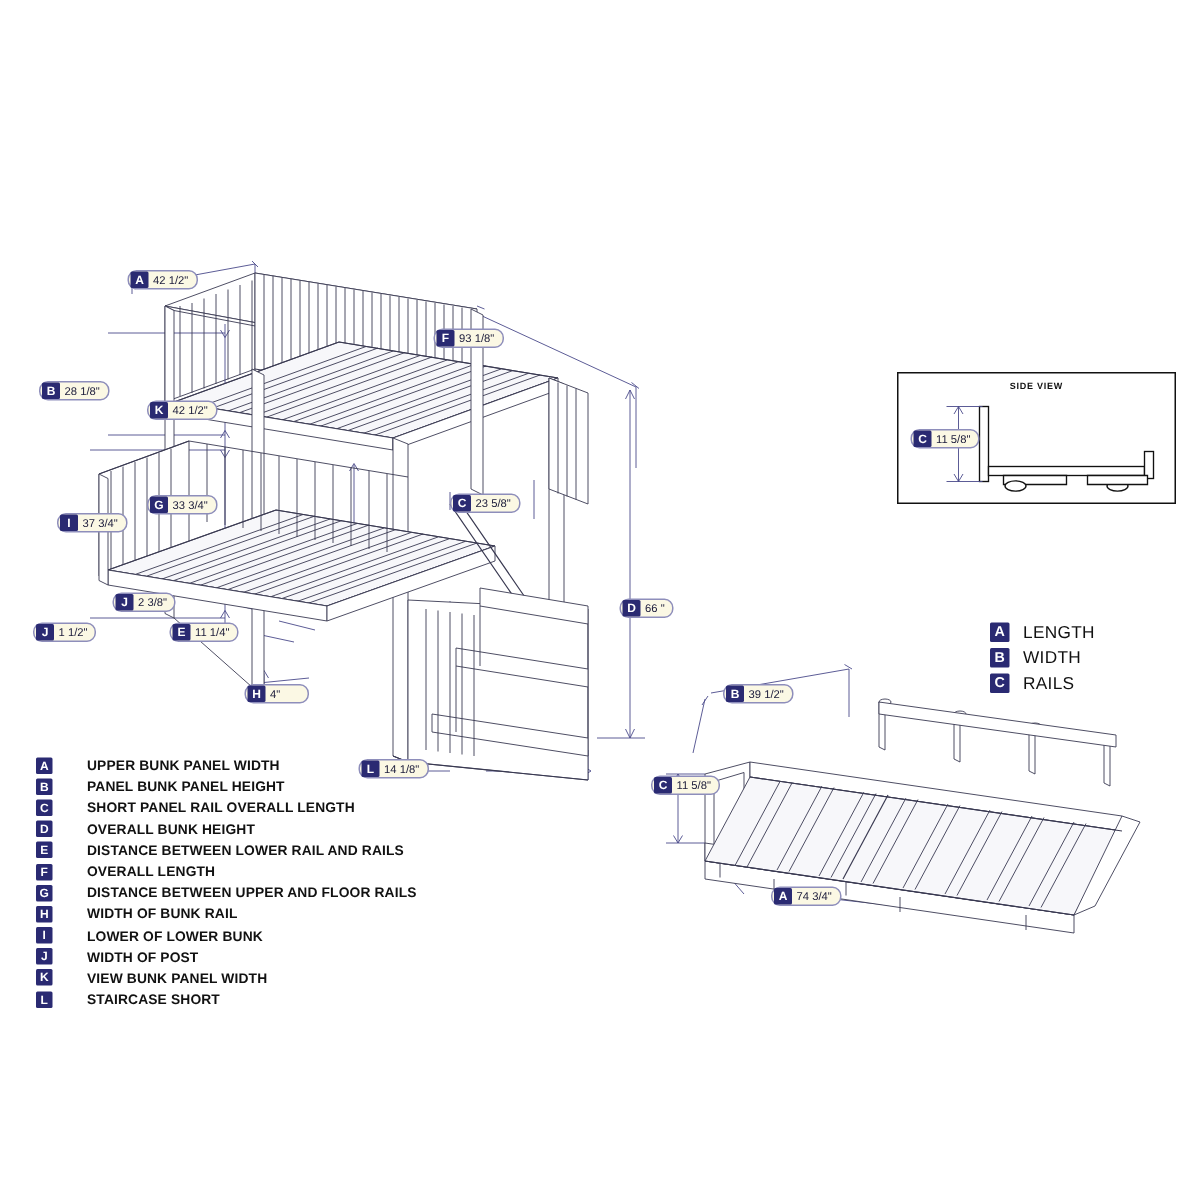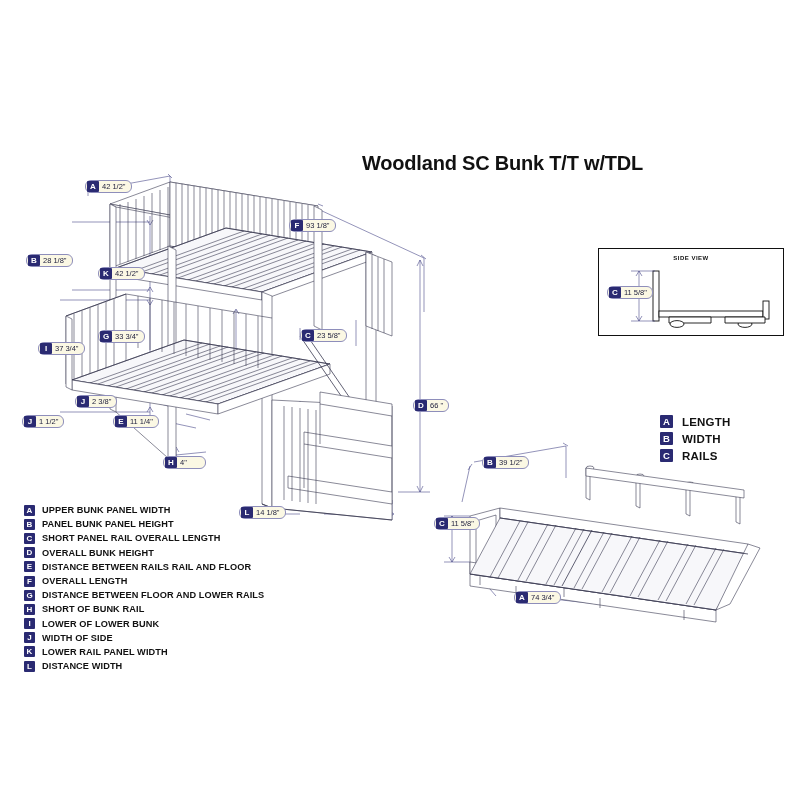--- a/index.html
+++ b/index.html
@@ -71,33 +71,34 @@
     line-height:11px;text-align:center;
     border-radius:1px;flex:none;
     margin-right:7px;
   }
   .legend-label{
     font-size:9.2px;
     font-weight:bold;
     color:#111;
     letter-spacing:0.1px;
     white-space:nowrap;
+    margin-left:16px;
   }
 
   
   .abckey{position:absolute;left:660px;top:413px;}
   .abckey-row{display:flex;align-items:center;height:17px;}
   .abckey-key{
     width:13px;height:13px;
     background:#2a2a72;color:#fff;
     font-size:9.5px;font-weight:bold;
     line-height:13px;text-align:center;
     border-radius:1px;flex:none;margin-right:9px;
   }
-  .abckey-label{font-size:11.5px;font-weight:bold;color:#111;letter-spacing:0.2px;}
+  .abckey-label{font-size:11.5px;font-weight:normal;color:#111;letter-spacing:0.2px;}
 
   
   .sideview-box{
     position:absolute;
     left:598px;top:248px;
     width:186px;height:88px;
     border:1.6px solid #111;
     background:#fff;
     box-sizing:border-box;
     z-index:30;
@@ -118,21 +119,20 @@
   .fillw{fill:#ffffff;stroke:#3a3a52;stroke-width:0.6;}
   .fillf{fill:#f7f7fa;stroke:#3a3a52;stroke-width:0.6;}
   .dim{fill:none;stroke:#4a4a8a;stroke-width:0.6;}
   .blkf{fill:#ffffff;stroke:#111;stroke-width:0.9;}
 </style>
 </head>
 <body>
 
 <div id="stage">
 
-  <div class="title">Woodland SC Bunk T/T w/TDL</div>
 
   <svg width="800" height="800">
 
     <g class="dim">
 
       <path d="M88 196 L88 186 M88 191 L170 176 M170 176 L170 210"></path>
       <path d="M86 189 l4 4 M168 174 l4 4"></path>
 
       <path d="M72 222 L150 222 M72 290 L150 290 M150 216 L150 296"></path>
       <path d="M147 220 l3 5 l3 -5 M147 292 l3 -5 l3 5"></path>
@@ -508,49 +508,49 @@
     <div class="legend-row">
       <span class="legend-key">C</span>
       <span class="legend-label">SHORT PANEL RAIL OVERALL LENGTH</span>
     </div>
     <div class="legend-row">
       <span class="legend-key">D</span>
       <span class="legend-label">OVERALL BUNK HEIGHT</span>
     </div>
     <div class="legend-row">
       <span class="legend-key">E</span>
-      <span class="legend-label">DISTANCE BETWEEN RAILS RAIL AND FLOOR</span>
+      <span class="legend-label">DISTANCE BETWEEN LOWER RAIL AND RAILS</span>
     </div>
     <div class="legend-row">
       <span class="legend-key">F</span>
       <span class="legend-label">OVERALL LENGTH</span>
     </div>
     <div class="legend-row">
       <span class="legend-key">G</span>
-      <span class="legend-label">DISTANCE BETWEEN FLOOR AND LOWER RAILS</span>
+      <span class="legend-label">DISTANCE BETWEEN UPPER AND FLOOR RAILS</span>
     </div>
     <div class="legend-row">
       <span class="legend-key">H</span>
-      <span class="legend-label">SHORT OF BUNK RAIL</span>
+      <span class="legend-label">WIDTH OF BUNK RAIL</span>
     </div>
     <div class="legend-row">
       <span class="legend-key">I</span>
       <span class="legend-label">LOWER OF LOWER BUNK</span>
     </div>
     <div class="legend-row">
       <span class="legend-key">J</span>
-      <span class="legend-label">WIDTH OF SIDE</span>
+      <span class="legend-label">WIDTH OF POST</span>
     </div>
     <div class="legend-row">
       <span class="legend-key">K</span>
-      <span class="legend-label">LOWER RAIL PANEL WIDTH</span>
+      <span class="legend-label">VIEW BUNK PANEL WIDTH</span>
     </div>
     <div class="legend-row">
       <span class="legend-key">L</span>
-      <span class="legend-label">DISTANCE WIDTH</span>
+      <span class="legend-label">STAIRCASE SHORT</span>
     </div>
   </div>
 
   <div class="abckey">
     <div class="abckey-row">
       <span class="abckey-key">A</span>
       <span class="abckey-label">LENGTH</span>
     </div>
     <div class="abckey-row">
       <span class="abckey-key">B</span>

